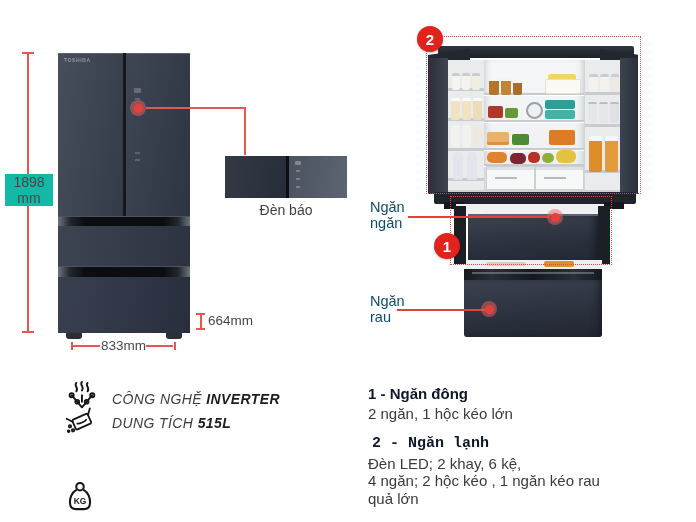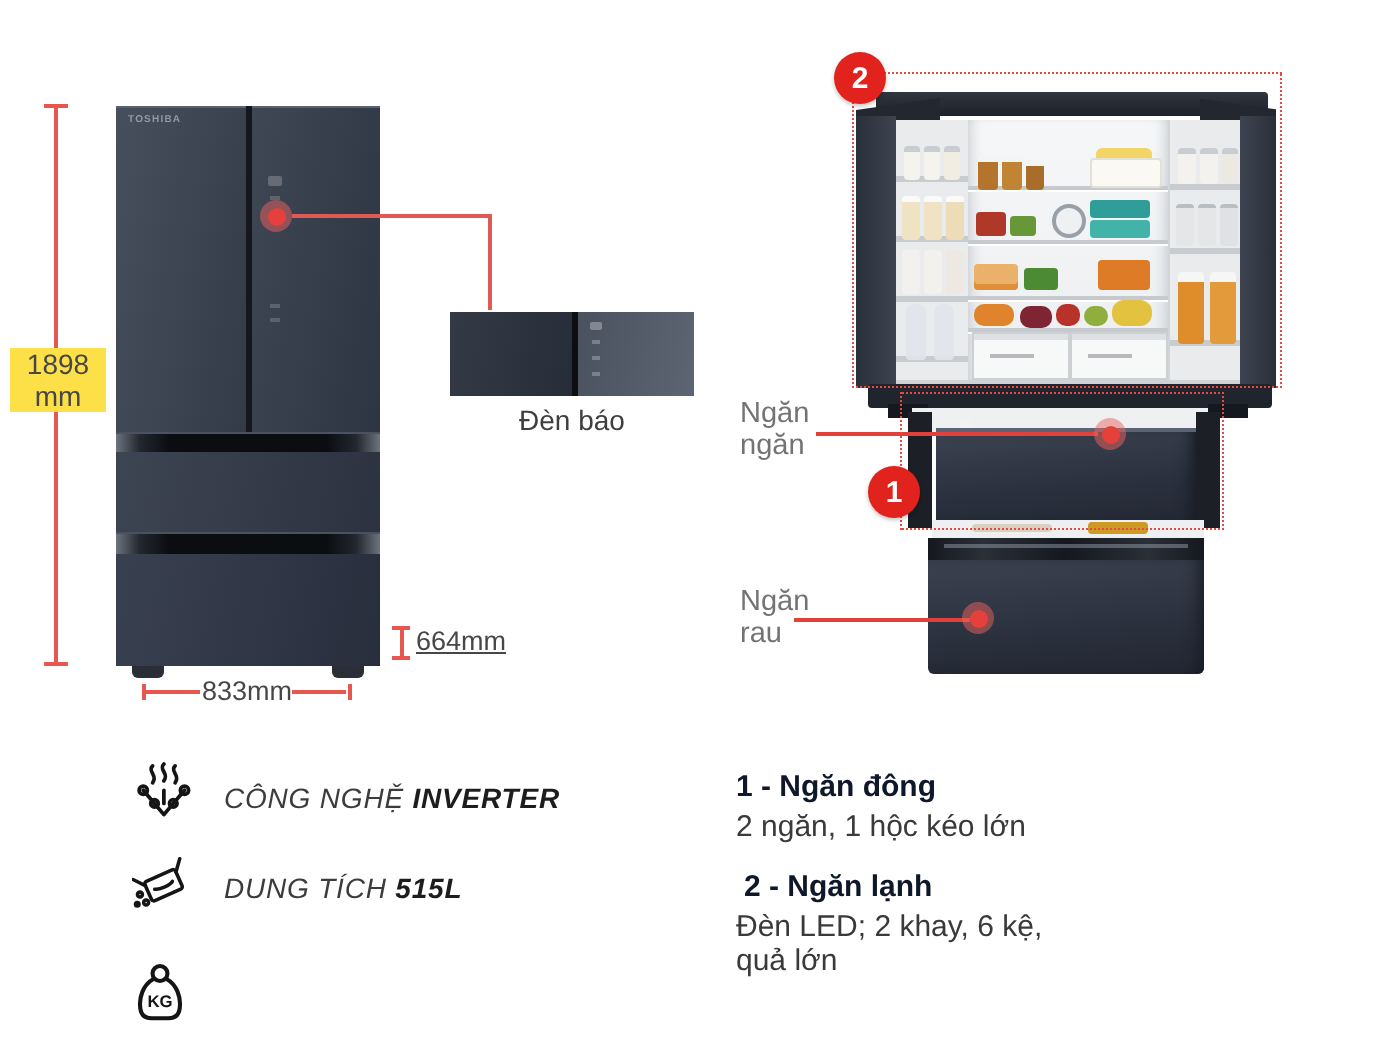--- a/index.html
+++ b/index.html
@@ -9,21 +9,21 @@
   
   .redline{position:absolute;background:#e7564f;}
   .callline{position:absolute;background:#e2403a;height:1.5px;}
   .dimtext{position:absolute;color:#474747;font-size:13.5px;}
   .dot{position:absolute;width:16px;height:16px;border-radius:50%;background:rgba(238,100,95,.5);z-index:8;}
   .dot::after{content:"";position:absolute;inset:3.5px;border-radius:50%;background:#e5403b;}
   .badge{position:absolute;width:26px;height:26px;border-radius:50%;background:#e2231d;color:#fff;
          font-weight:bold;font-size:15px;display:flex;align-items:center;justify-content:center;z-index:9;
          box-shadow:0 1px 2px rgba(0,0,0,.25);}
   .dotted{position:absolute;border:1px dotted #e64a42;z-index:7;}
-  .lbl{position:absolute;color:#737373;font-size:14.5px;line-height:16px;z-index:8;}
+  .lbl{position:absolute;color:#0c4a6e;font-size:14.5px;line-height:16px;z-index:8;}
   
   .band{position:absolute;left:0;width:132px;border-top:1px solid #4a5160;
         background:linear-gradient(90deg,#6d747e 0%,#23272e 9%,#0b0d11 20%,#0b0d11 80%,#23272e 91%,#6d747e 100%);}
   
   .rail{position:absolute;background:#c8ccd0;height:3px;}
   .shelf{position:absolute;height:2px;background:#c6cacf;box-shadow:0 1px 0 #fff;}
   .fi{position:absolute;border-radius:2px;}
   
   .spec-row{position:absolute;left:66px;display:flex;align-items:center;gap:16px;height:34px;}
   .spec-text{font-size:14px;letter-spacing:.4px;color:#3c3c3c;white-space:nowrap;font-style:italic;}
@@ -34,21 +34,21 @@
   .note-gap{height:13px;}
 </style>
 </head>
 <body>
 
 <div id="canvas">
 
   <div class="redline" style="left:27px;top:53px;width:1.5px;height:279px;"></div>
   <div class="redline" style="left:22px;top:52px;width:12px;height:1.5px;"></div>
   <div class="redline" style="left:22px;top:331px;width:12px;height:1.5px;"></div>
-  <div class="abs" style="left:5px;top:174px;width:48px;background:#fde047;text-align:center;color:#474747;font-size:14px;line-height:16px;z-index:3;">
+  <div class="abs" style="left:5px;top:174px;width:48px;background:#14b8a6;text-align:center;color:#474747;font-size:14px;line-height:16px;z-index:3;">
     <div>1898</div>
     <div>mm</div>
   </div>
 
   <div class="abs" style="left:58px;top:53px;width:132px;height:287px;">
 
     <div class="abs" style="left:0;top:0;width:65px;height:163px;background:linear-gradient(100deg,#474e5c,#333a48);border-top:1px solid #5a6270;">
       <div style="position:absolute;left:6px;top:3px;font-size:5px;font-weight:bold;letter-spacing:.6px;color:rgba(210,216,226,.55);">TOSHIBA</div>
     </div>
     <div class="abs" style="left:65px;top:0;width:3px;height:163px;background:#14171e;"></div>
@@ -73,21 +73,21 @@
 
   <div class="redline" style="left:71px;top:342px;width:1.5px;height:8px;"></div>
   <div class="redline" style="left:73px;top:345px;width:27px;height:1.5px;"></div>
   <div class="dimtext" style="left:101px;top:338px;width:44px;text-align:center;">833mm</div>
   <div class="redline" style="left:146px;top:345px;width:27px;height:1.5px;"></div>
   <div class="redline" style="left:174px;top:342px;width:1.5px;height:8px;"></div>
 
   <div class="redline" style="left:196px;top:313px;width:9px;height:1.5px;"></div>
   <div class="redline" style="left:200px;top:314px;width:1.5px;height:14px;"></div>
   <div class="redline" style="left:196px;top:328px;width:9px;height:1.5px;"></div>
-  <div class="dimtext" style="left:208px;top:313px;text-decoration:underline;">664mm</div>
+  <div class="dimtext" style="left:208px;top:313px;">664mm</div>
 
   <div class="abs" style="left:146px;top:107px;width:99px;height:1.5px;background:#e05a54;z-index:5;"></div>
   <div class="abs" style="left:244px;top:107px;width:1.5px;height:48px;background:#e05a54;z-index:5;"></div>
   <div class="abs" style="left:225px;top:156px;width:122px;height:42px;">
     <div class="abs" style="left:0;top:0;width:61px;height:42px;background:linear-gradient(100deg,#333a46,#272d38);"></div>
     <div class="abs" style="left:61px;top:0;width:3px;height:42px;background:#0c0e12;"></div>
     <div class="abs" style="left:64px;top:0;width:58px;height:42px;background:linear-gradient(100deg,#4a5260,#5d6573);">
       <div style="position:absolute;left:6px;top:5px;width:6px;height:4px;background:rgba(255,255,255,.3);border-radius:1px;"></div>
       <div style="position:absolute;left:7px;top:14px;width:4px;height:2px;background:rgba(255,255,255,.25);"></div>
       <div style="position:absolute;left:7px;top:22px;width:4px;height:2px;background:rgba(255,255,255,.25);"></div>
@@ -228,21 +228,21 @@
           <circle cx="6" cy="15" r="2.2"></circle>
             <circle cx="28" cy="15" r="2.2"></circle>
           <circle cx="12" cy="22" r="2"></circle>
             <circle cx="22" cy="22" r="2"></circle>
         </g>
       </svg>
     </span>
     <span class="spec-text"><span>CÔNG NGHỆ</span> <b>INVERTER</b></span>
   </div>
 
-  <div class="spec-row" style="top:427px;">
+  <div class="spec-row" style="top:406px;">
     <span>
       <svg width="30" height="30" viewBox="0 0 34 32">
         <g fill="none" stroke="#151515" stroke-width="2" stroke-linecap="round" stroke-linejoin="round">
           <g transform="rotate(-24 17 16)">
             <rect x="8" y="11" width="19" height="12" rx="1.5"></rect>
             <path d="M8 13 L3 7 M27 13 l5 -6"></path>
             <path d="M12 17 c2 1.5 9 1.5 11 0"></path>
           </g>
           <circle cx="4.5" cy="22" r="1.4"></circle>
             <circle cx="8" cy="26.5" r="1.4"></circle>
@@ -262,18 +262,19 @@
         </g>
         <text x="15" y="24" text-anchor="middle" font-size="9" font-weight="bold" fill="#151515">KG</text>
       </svg>
     </span>
   </div>
 
   <div id="notes">
     <div class="note-h">1 - Ngăn đông</div>
     <div>2 ngăn, 1 hộc kéo lớn</div>
     <div class="note-gap"></div>
-    <div class="note-h" style="padding-left:4px;">2 - Ngăn lạnh</div>
+    <div class="note-h" style="padding-left:4px;font-family:Liberation Mono, monospace;">2 - Ngăn lạnh</div>
     <div>Đèn LED; 2 khay, 6 kệ,</div>
+    <div>4 ngăn; 2 hộc kéo , 1 ngăn kéo rau</div>
     <div>quả lớn</div>
   </div>
 
 </div>
 
 </body></html>

